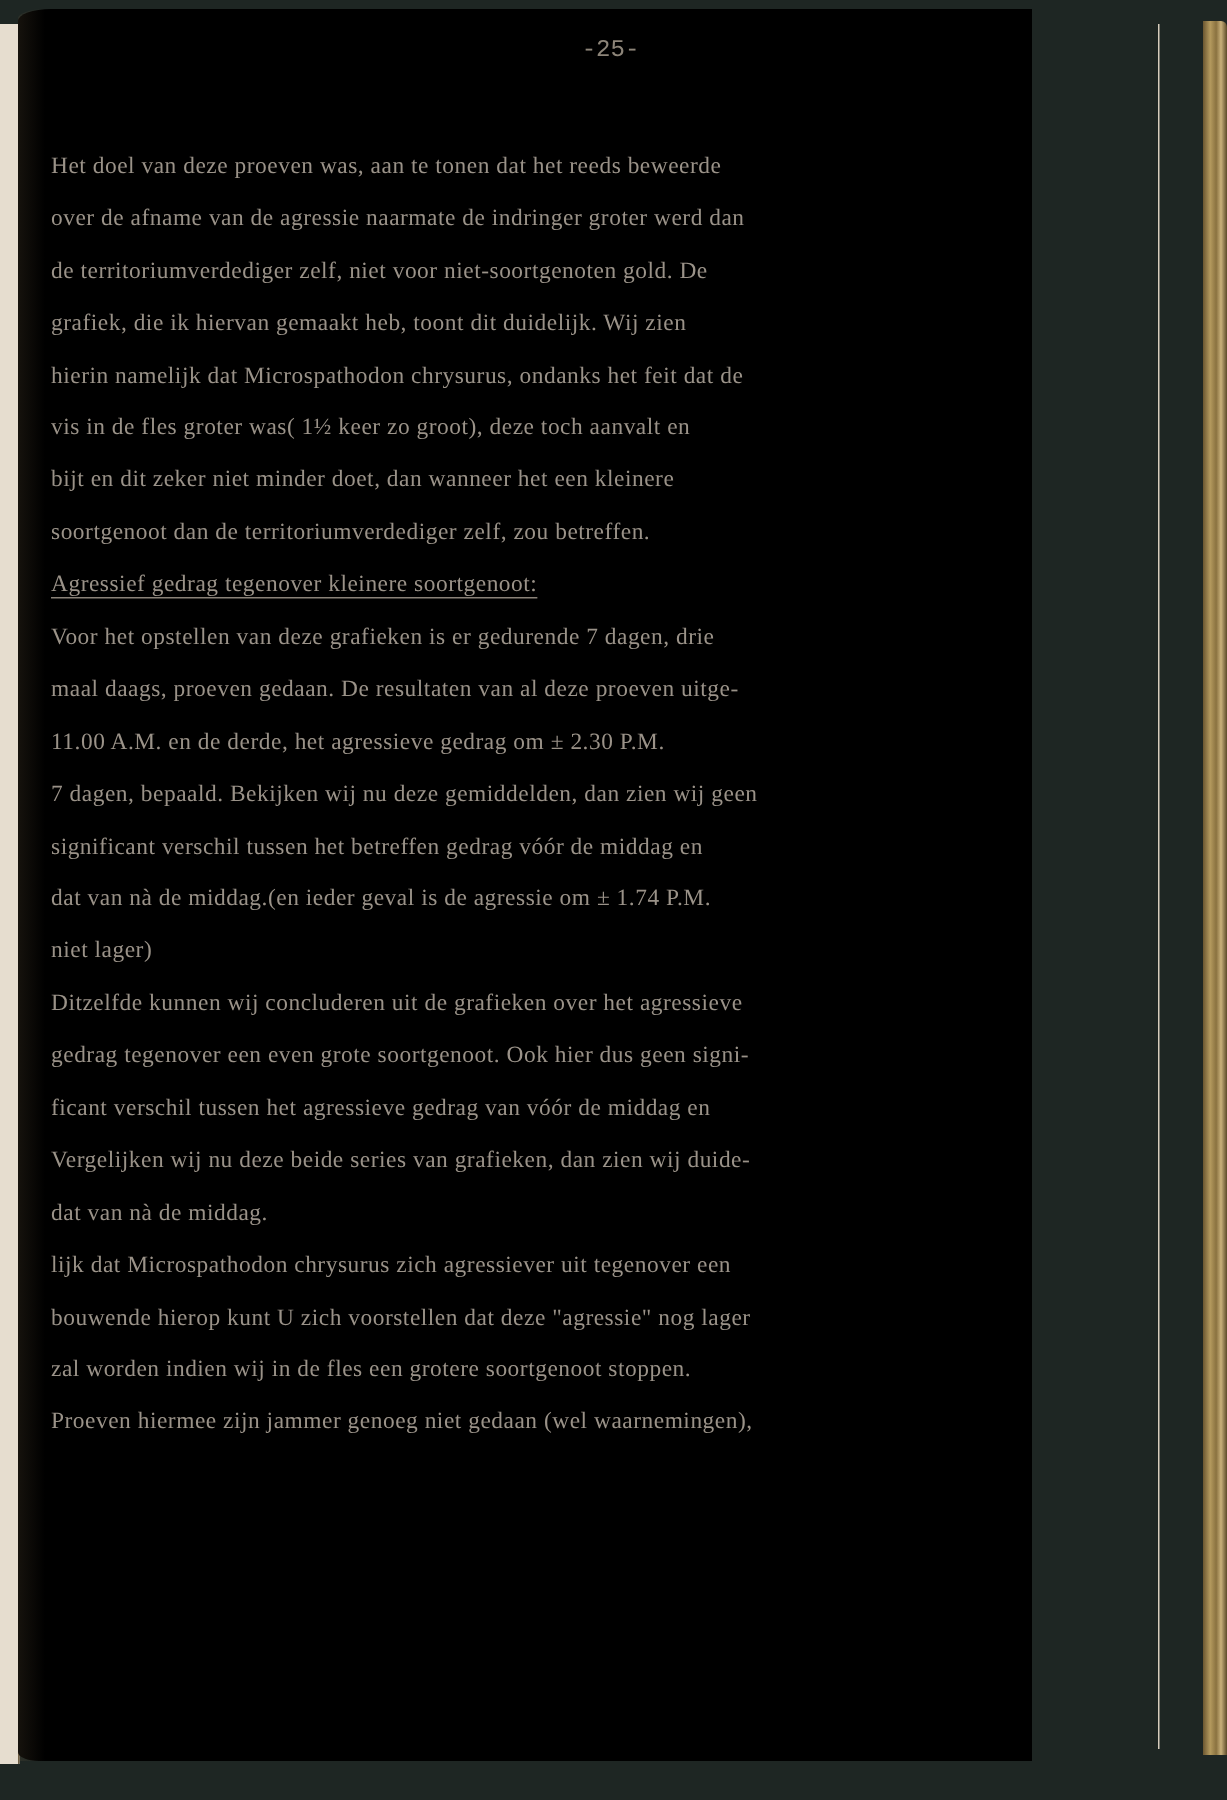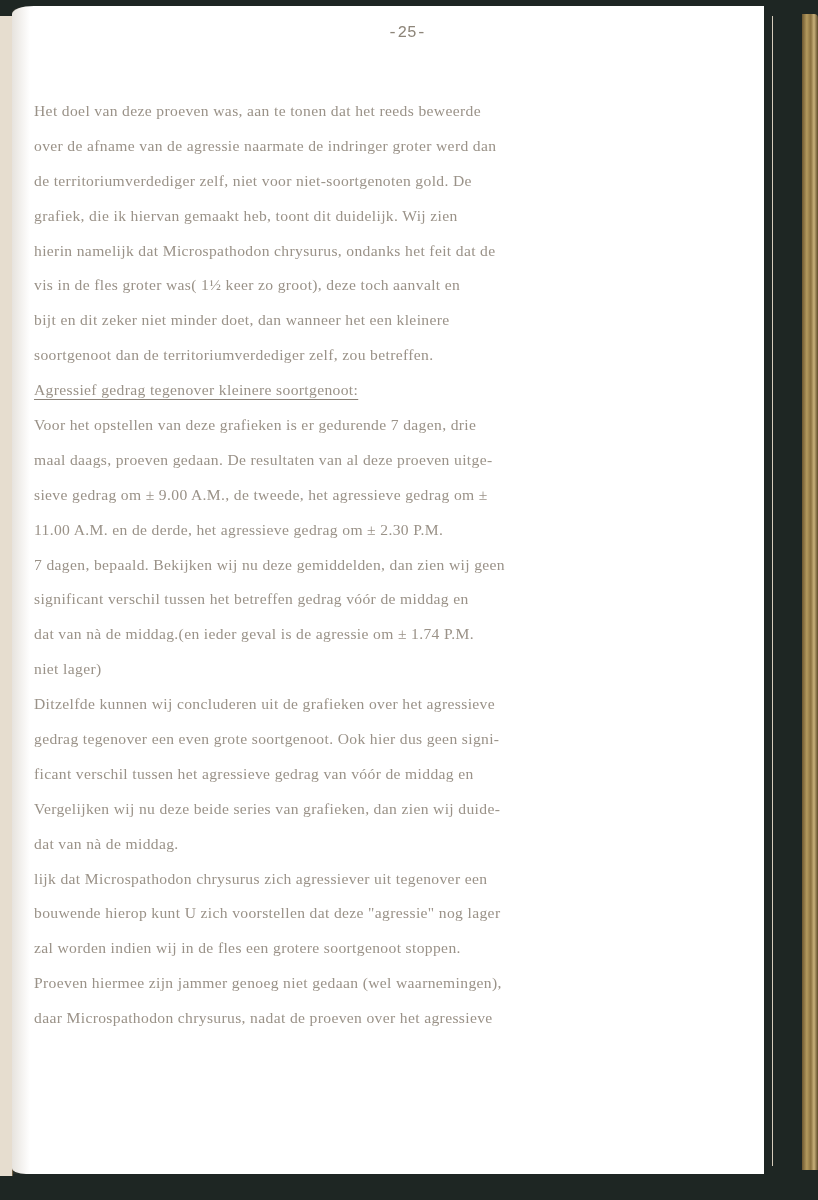--- a/index.html
+++ b/index.html
@@ -22,23 +22,23 @@
       top: 16px;
       width: 12px;
       height: 1160px;
       background: #e6ddcf;
       border-right: 1px solid #6e5e44;
     }
     .page {
       position: absolute;
       left: 12px;
       top: 6px;
-      width: 752px;
+      width: 676px;
       height: 1168px;
-      background: #ffffff;
+      background: #000000;
       border-top-left-radius: 22px 8px;
       border-bottom-left-radius: 14px 6px;
     }
     .page::before {
       content: "";
       position: absolute;
       left: 0; top: 0; bottom: 0;
       width: 18px;
       background: linear-gradient(to right, rgba(120,100,70,0.18), rgba(120,100,70,0));
       border-top-left-radius: 22px 8px;
@@ -105,32 +105,30 @@
       <div class="line">over de afname van de agressie naarmate de indringer groter werd dan</div>
       <div class="line">de territoriumverdediger zelf, niet voor niet-soortgenoten gold. De</div>
       <div class="line">grafiek, die ik hiervan gemaakt heb, toont dit duidelijk. Wij zien</div>
       <div class="line">hierin namelijk dat Microspathodon chrysurus, ondanks het feit dat de</div>
       <div class="line">vis in de fles groter was( 1½ keer zo groot), deze toch aanvalt en</div>
       <div class="line">bijt en dit zeker niet minder doet, dan wanneer het een kleinere</div>
       <div class="line">soortgenoot dan de territoriumverdediger zelf, zou betreffen.</div>
       <div class="line heading">Agressief gedrag tegenover kleinere soortgenoot:</div>
       <div class="line">Voor het opstellen van deze grafieken is er gedurende 7 dagen, drie</div>
       <div class="line">maal daags, proeven gedaan. De resultaten van al deze proeven uitge-</div>
-      <div class="line">sieve gedrag om ± 9.00 A.M., de tweede, het agressieve gedrag om ±</div>
       <div class="line">11.00 A.M. en de derde, het agressieve gedrag om ± 2.30 P.M.</div>
       <div class="line">7 dagen, bepaald. Bekijken wij nu deze gemiddelden, dan zien wij geen</div>
       <div class="line">significant verschil tussen het betreffen gedrag vóór de middag en</div>
       <div class="line">dat van nà de middag.(en ieder geval is de agressie om ± 1.74 P.M.</div>
       <div class="line">niet lager)</div>
       <div class="line">Ditzelfde kunnen wij concluderen uit de grafieken over het agressieve</div>
       <div class="line">gedrag tegenover een even grote soortgenoot. Ook hier dus geen signi-</div>
       <div class="line">ficant verschil tussen het agressieve gedrag van vóór de middag en</div>
       <div class="line">Vergelijken wij nu deze beide series van grafieken, dan zien wij duide-</div>
       <div class="line">dat van nà de middag.</div>
       <div class="line">lijk dat Microspathodon chrysurus zich agressiever uit tegenover een</div>
       <div class="line">bouwende hierop kunt U zich voorstellen dat deze "agressie" nog lager</div>
       <div class="line">zal worden indien wij in de fles een grotere soortgenoot stoppen.</div>
       <div class="line">Proeven hiermee zijn jammer genoeg niet gedaan (wel waarnemingen),</div>
-      <div class="line">daar Microspathodon chrysurus, nadat de proeven over het agressieve</div>
     </div>
   </div>
   <div class="book-edge"></div>
 </div>
 
 </body></html>

